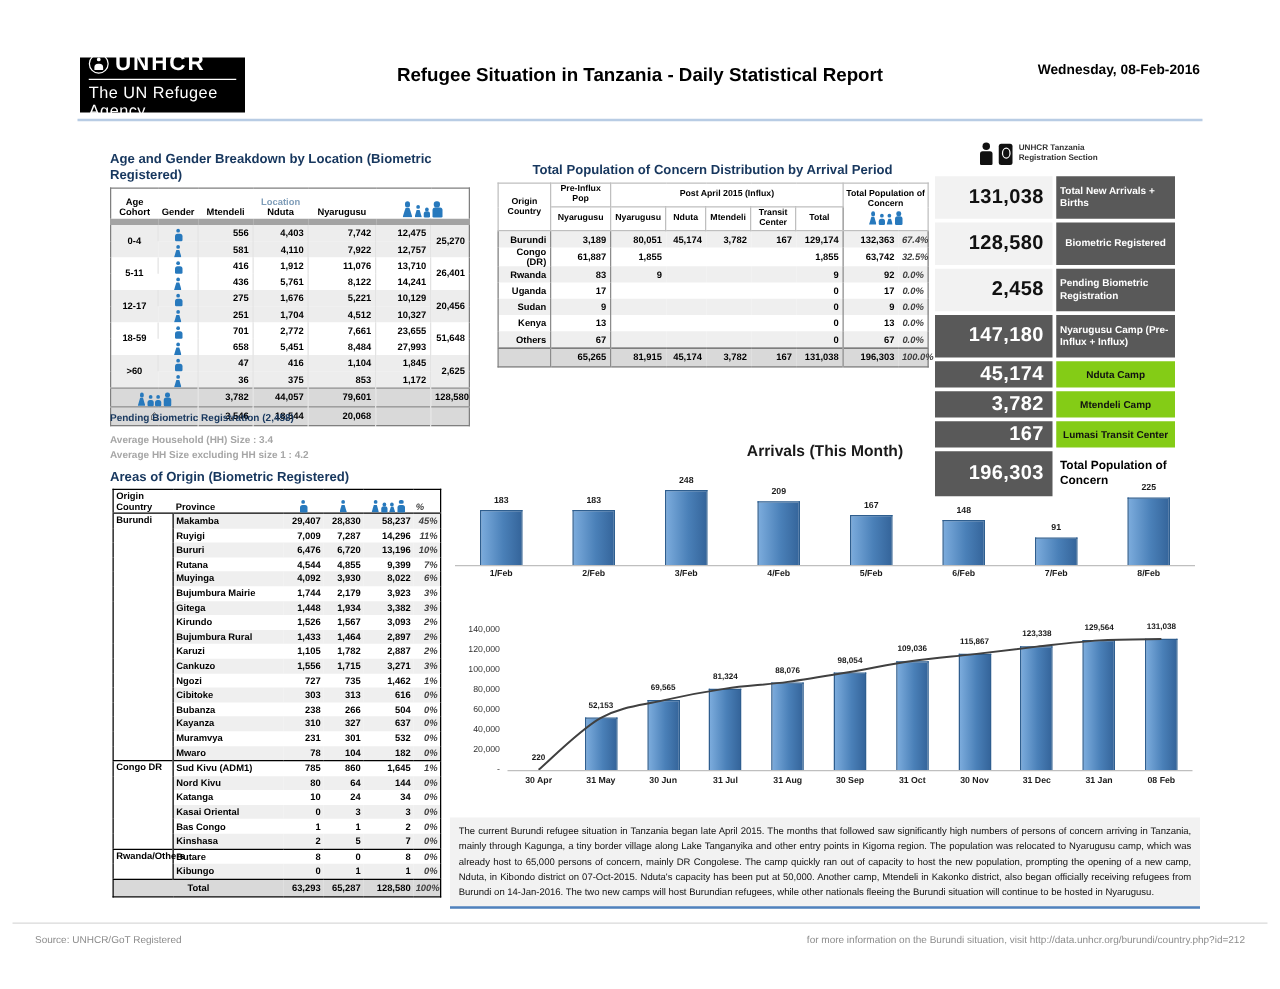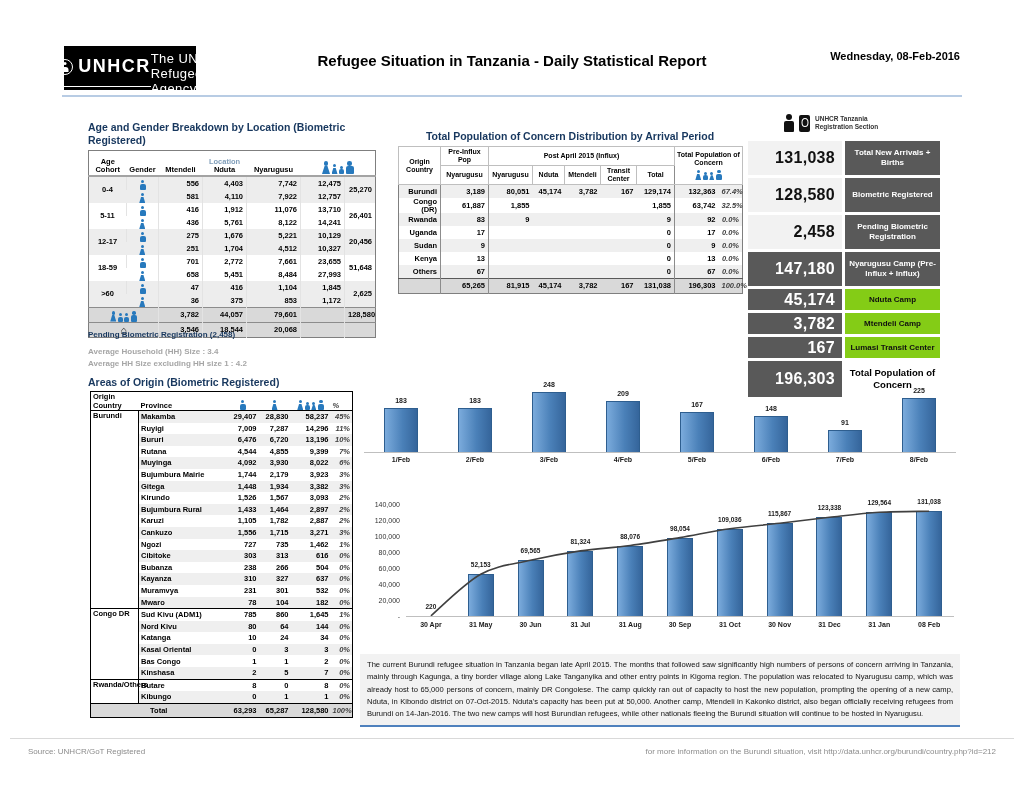--- a/index.html
+++ b/index.html
@@ -2,21 +2,21 @@
 <html><head>
 <meta charset="utf-8">
 <style>
   html,body{margin:0;padding:0}
   body{width:1024px;height:791px;position:relative;background:#fff;overflow:hidden;
        font-family:"Liberation Sans",sans-serif;color:#000;-webkit-font-smoothing:antialiased}
   .abs{position:absolute}
 
   
   #logo{left:64px;top:46px;width:132px;height:44px;background:#000;color:#fff;
-        display:flex;flex-direction:row;justify-content:center;padding:3px 7px;box-sizing:border-box}
+        display:flex;flex-direction:column;justify-content:center;padding:3px 7px;box-sizing:border-box}
   #logo .top{display:flex;align-items:center;gap:5px;border-bottom:1px solid #fff;padding-bottom:2px}
   #logo .unhcr{font-weight:bold;font-size:18px;letter-spacing:1.5px}
   #logo .sub{font-size:13px;padding-top:2px;letter-spacing:.4px}
   .emblem{width:14px;height:14px;border:1px solid #fff;border-radius:50%;position:relative;flex:0 0 auto}
   .emblem::before{content:"";position:absolute;left:50%;top:2px;transform:translateX(-50%);
         width:3px;height:3px;border-radius:50%;background:#fff}
   .emblem::after{content:"";position:absolute;left:50%;bottom:2px;transform:translateX(-50%);
         width:7px;height:5px;border-radius:3px 3px 0 0;background:#fff}
   #main-title{left:0;right:0;top:52px;text-align:center;font-size:15px;font-weight:bold}
   #report-date{right:64px;top:50px;font-size:11px;font-weight:bold}
@@ -40,21 +40,21 @@
   .pi.xl .hd{width:6px;height:6px}.pi.xl .bd{width:10px;height:11px}
   .pi.black{--c:#111}
   .igroup{display:inline-flex;align-items:flex-end;gap:1.5px}
   .house{font-size:11px;line-height:1;color:#262626;font-weight:bold}
 
   
   #age-title{left:88px;top:121px;width:280px}
   #age-wrap{left:88px;top:150px;width:287px}
   #age-table{border:1px solid #7F7F7F}
   #age-table th{font-size:7.5px;font-weight:bold;text-align:center;vertical-align:bottom;
-        padding:1px 2px;border-bottom:2px solid #a3a3a3;height:22px;line-height:1.1}
+        padding:1px 2px;border-bottom:5px solid #a3a3a3;height:22px;line-height:1.1}
   #age-table th .loc{color:#7F9DB9;font-weight:bold}
   #age-table td{font-size:7.5px;height:12px;line-height:1;padding:0 3px;border-left:1px solid #E3E3E3}
   #age-table td:first-child{border-left:none}
   #age-table .cohort{text-align:center;font-weight:bold}
   #age-table .ct{text-align:right;font-weight:bold}
   #age-table .gic{text-align:center}
   #age-table tr.g0 td{background:#EDEDED}
   #age-table tr.g1 td{background:#fff}
   #age-table tr.tot td{background:#D9D9D9;font-weight:bold;border-top:1px solid #8C8C8C;height:14px}
   #pending-note{left:88px;top:330px;font-size:8px;font-weight:bold;color:#17375E}
@@ -91,21 +91,21 @@
   .org-row{display:flex;align-items:center;gap:5px;margin:0 0 5px 36px;height:26px}
   .reg-device{width:11px;height:17px;background:#111;border-radius:2px;position:relative}
   .reg-device::after{content:"";position:absolute;left:50%;top:3px;transform:translateX(-50%);
         width:5px;height:7px;border:1px solid #fff;border-radius:50%}
   .org-text{font-size:6.5px;color:#333;line-height:1.25;font-weight:bold}
   .prow{display:flex;gap:3px;margin-bottom:3px}
   .pval{width:94px;display:flex;align-items:center;justify-content:flex-end;padding:0 7px;
         box-sizing:border-box;font-weight:bold;font-size:16px;letter-spacing:.3px}
   .pval.light{background:#F2F2F2;color:#111}
   .pval.dark{background:#595959;color:#fff}
-  .plab{flex:1;display:flex;align-items:center;justify-content:center;text-align:center;
+  .plab{flex:1;display:flex;align-items:center;justify-content:center;
         font-weight:bold;font-size:8px;line-height:1.25;padding:1px 3px;box-sizing:border-box}
   .plab.dark{background:#595959;color:#fff}
   .plab.light{background:#84cc16;color:#111}
   .plab.plain{background:none;color:#000;font-size:9.5px}
   .h34{height:34px}.h21{height:21px}.h36{height:36px}
 
   
   .chart{position:absolute}
   .chart-title{position:absolute;left:0;right:0;text-align:center;font-weight:bold;font-size:12.5px;color:#1a1a1a}
   #arrivals-chart{left:360px;top:352px;width:600px;height:122px}
@@ -761,20 +761,21 @@
         <div class="plab light">Lumasi Transit Center</div>
       </div>
       <div class="prow h36">
         <div class="pval dark">196,303</div>
         <div class="plab plain">Total Population of Concern</div>
       </div>
     </div>
 </div>
 
 <div class="chart" id="arrivals-chart">
+  <div class="chart-title">Arrivals (This Month)</div>
   <div class="plot">
       <div class="bar" style="left: 20px; width: 34px; height: 44.2742px;"></div>
       <div class="bar-label" style="left: 37px; top: 20.7258px;">183</div>
       <div class="x-label" style="left: 37px; top: 80px;">1/Feb</div>
       <div class="bar" style="left: 94px; width: 34px; height: 44.2742px;"></div>
       <div class="bar-label" style="left: 111px; top: 20.7258px;">183</div>
       <div class="x-label" style="left: 111px; top: 80px;">2/Feb</div>
       <div class="bar" style="left: 168px; width: 34px; height: 60px;"></div>
       <div class="bar-label" style="left: 185px; top: 5px;">248</div>
       <div class="x-label" style="left: 185px; top: 80px;">3/Feb</div>

